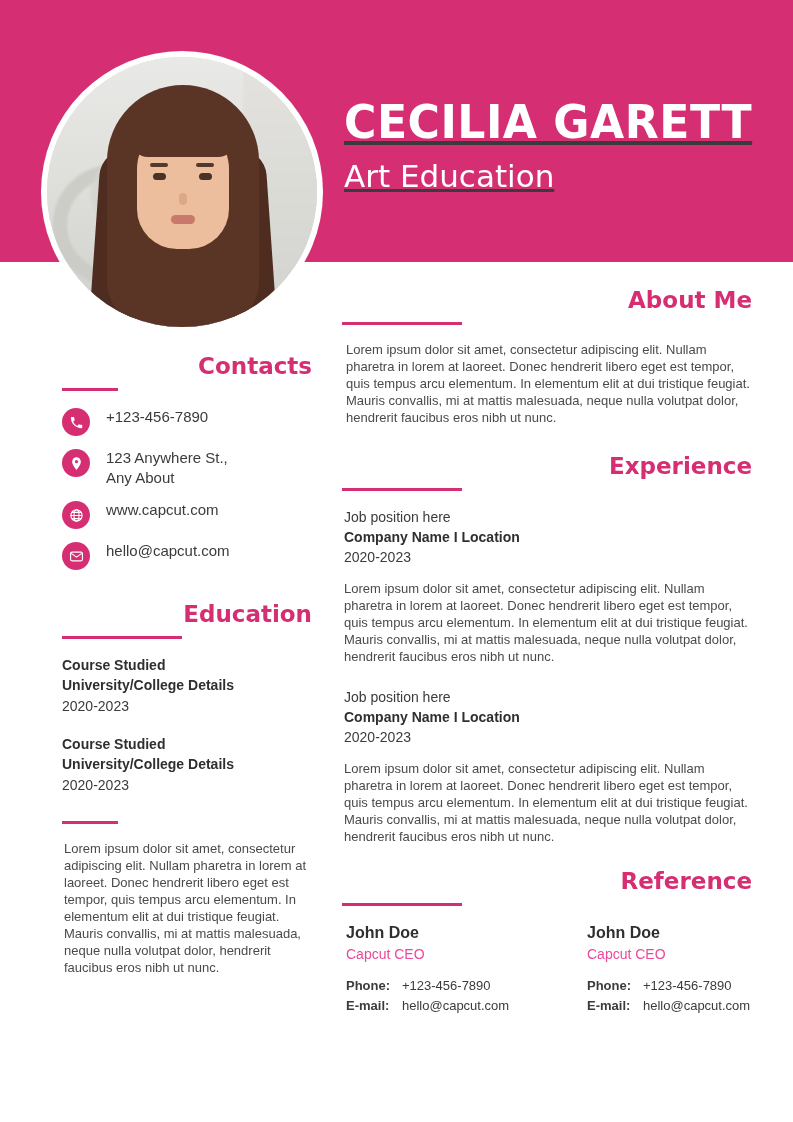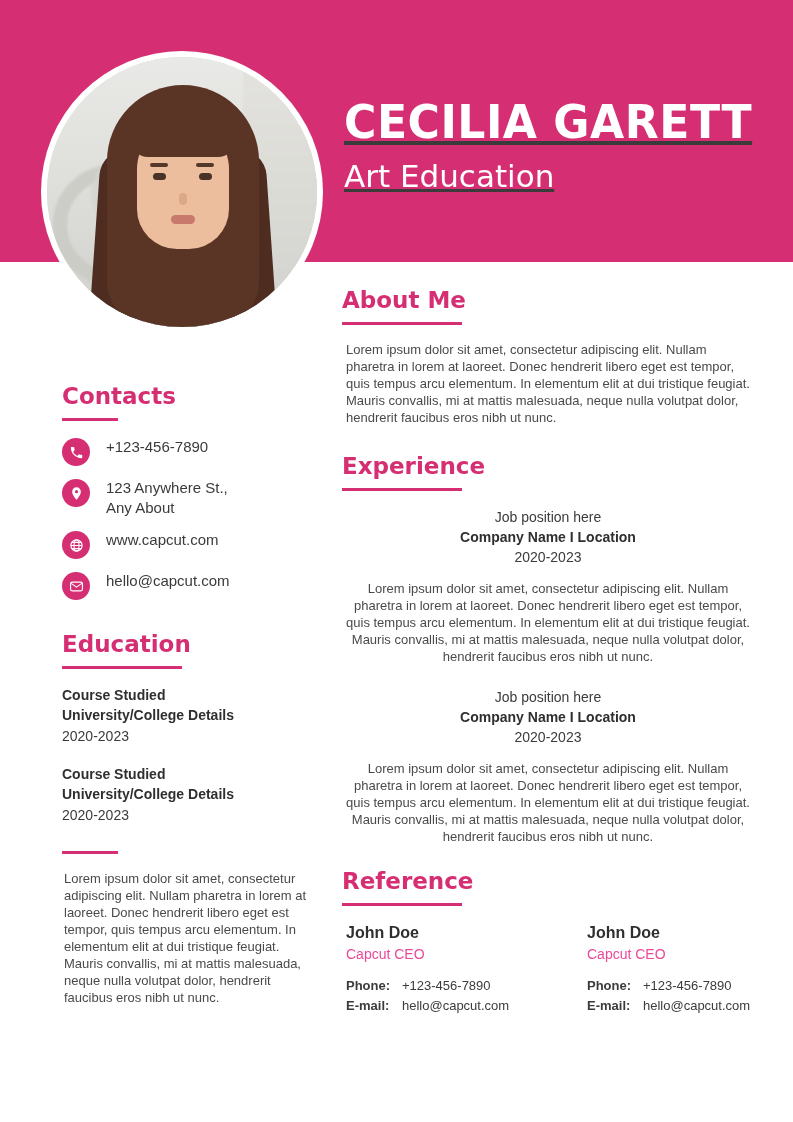--- a/index.html
+++ b/index.html
@@ -221,36 +221,36 @@
     background: #dca987;
     border-radius: 4px;
   }
 
   
   .left-col {
     position: absolute;
     left: 62px;
     top: 352px;
     width: 250px;
-    margin-top: 30px;
   }
   .right-col {
     position: absolute;
     left: 342px;
     top: 286px;
     width: 410px;
   }
 
   .sec-title {
     font-family: "DejaVu Sans", sans-serif;
     font-size: 23px;
     font-weight: bold;
     color: #d62e72;
     line-height: 28px;
     margin: 0;
+    text-align: right;
   }
   .sec-rule {
     width: 56px;
     height: 3px;
     background: #d62e72;
     margin-top: 8px;
     margin-bottom: 16px;
   }
   .sec-rule.wide { width: 120px; }
 
@@ -302,21 +302,21 @@
   }
   .skills-text { padding-left: 2px; }
 
   
   .about-text {
     font-size: 13px;
     line-height: 17px;
     color: #4a4a4a;
     padding-left: 4px;
   }
-  .exp-item { margin-bottom: 22px; text-align: center; }
+  .exp-item { margin-bottom: 22px; }
   .exp-pos {
     font-size: 14px;
     color: #3b3b3b;
     line-height: 20px;
     padding-left: 2px;
   }
   .exp-company {
     font-size: 14px;
     font-weight: bold;
     color: #2f2f2f;

